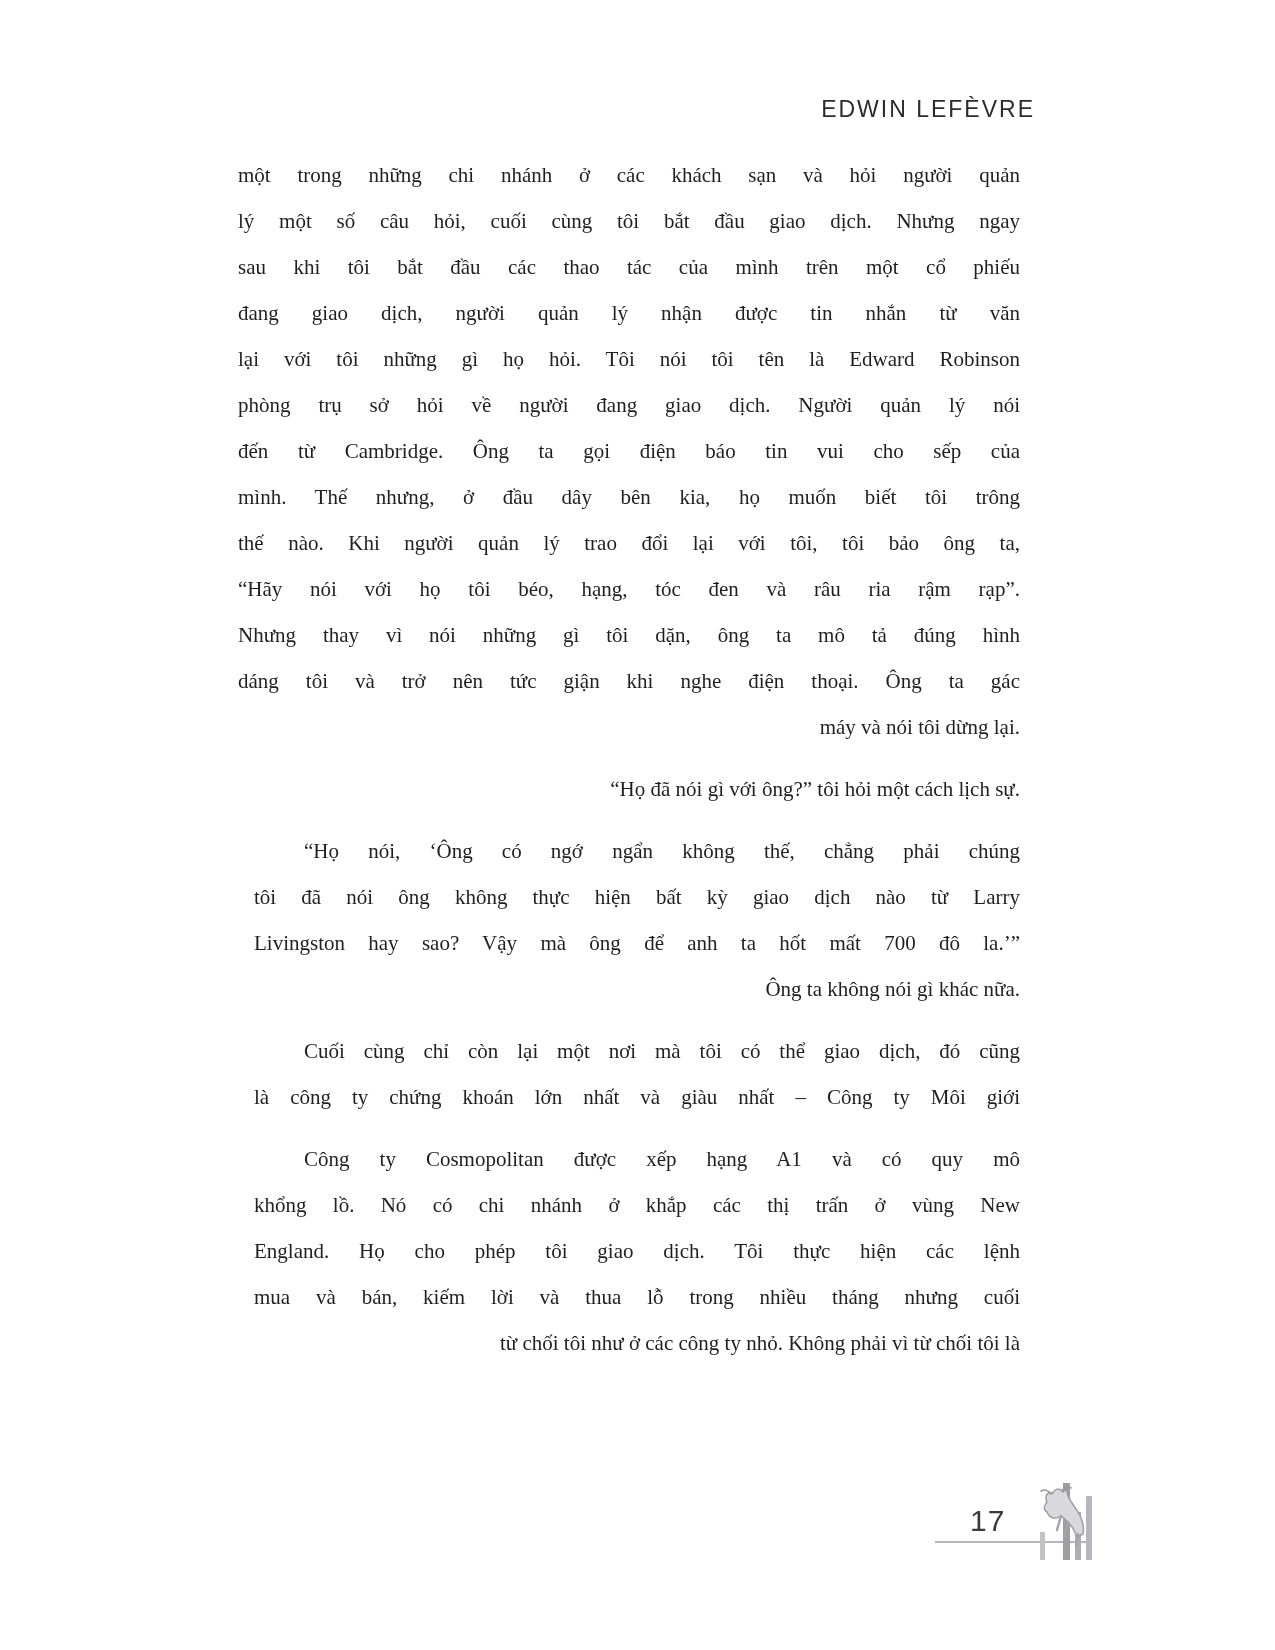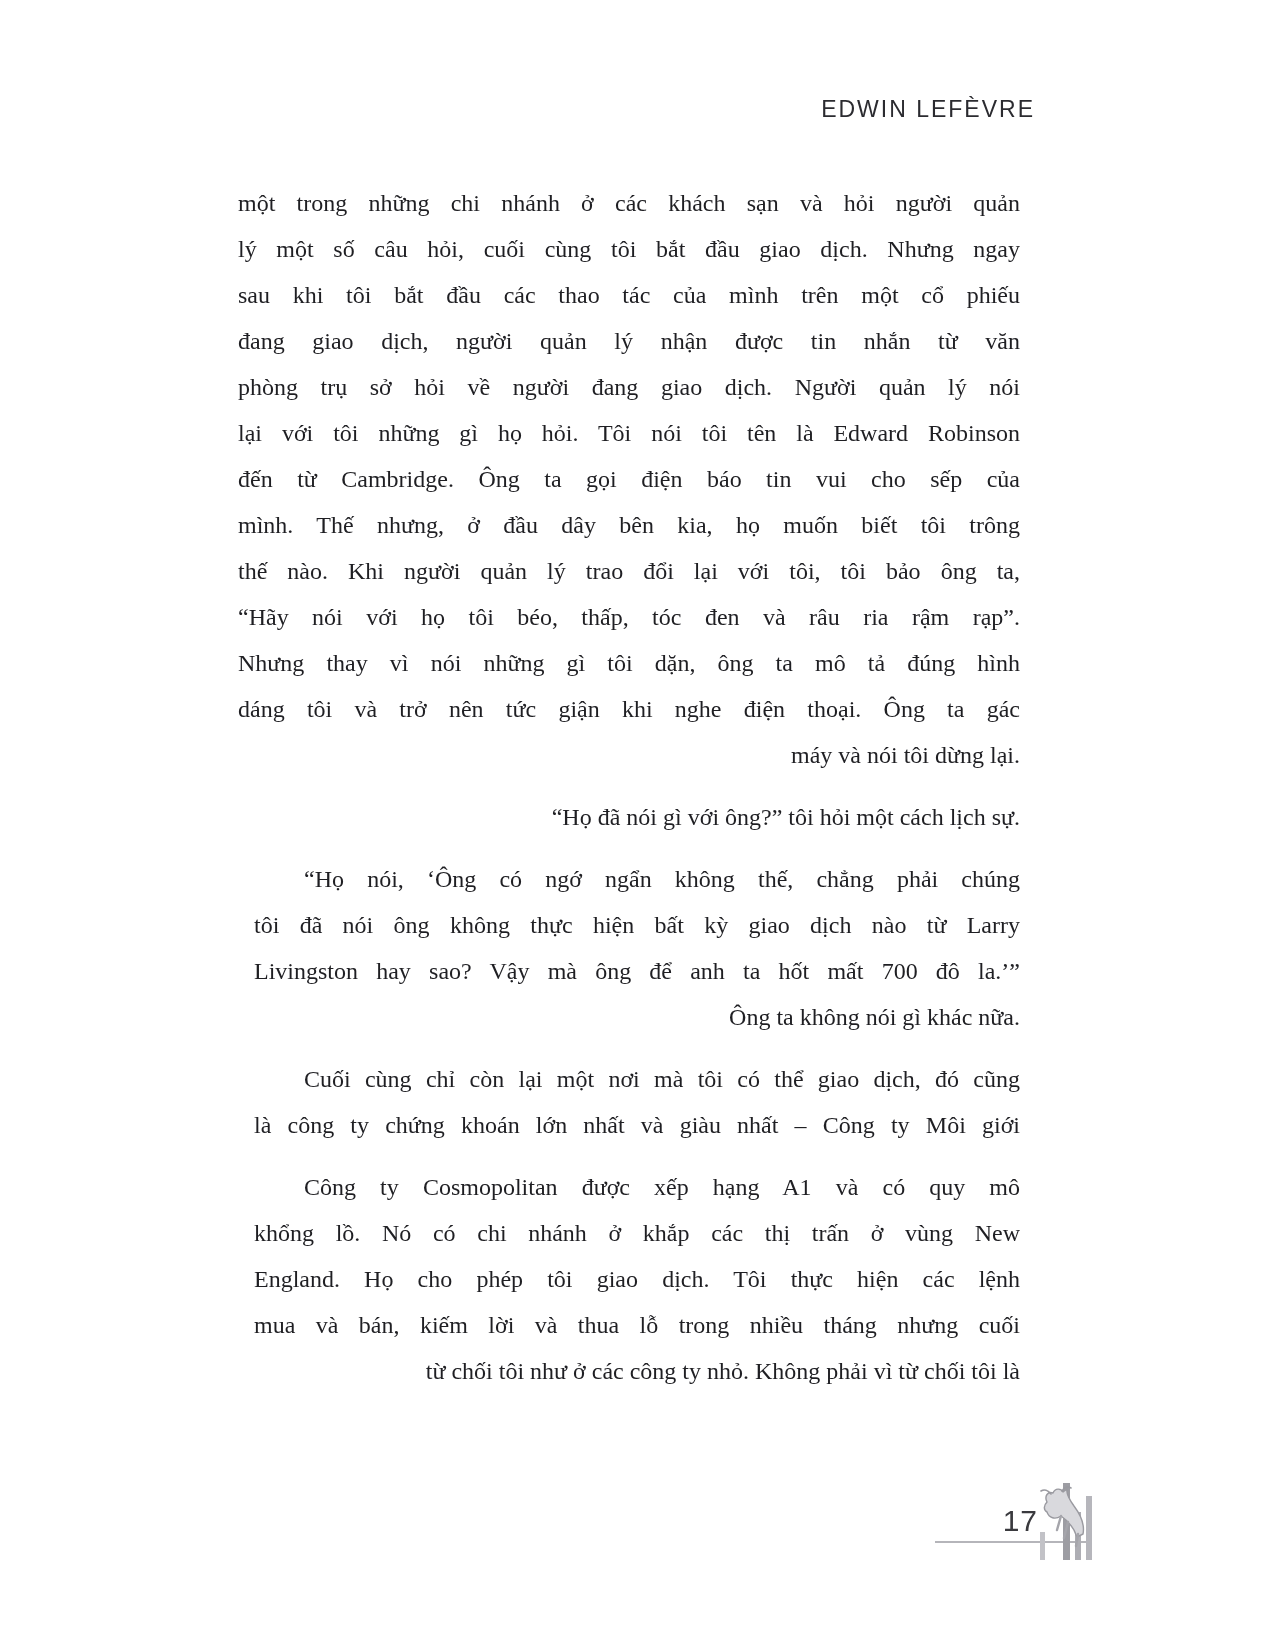--- a/index.html
+++ b/index.html
@@ -20,23 +20,23 @@
     font-family: "Liberation Sans", "DejaVu Sans", sans-serif;
     font-weight: 300;
     font-size: 23px;
     letter-spacing: 2px;
     color: #2b2b30;
     white-space: nowrap;
   }
   .text-block {
     position: absolute;
     left: 238px;
-    top: 180px;
+    top: 152px;
     width: 782px;
-    font-size: 24px;
+    font-size: 21px;
     line-height: 46px;
   }
   .para + .para { margin-top: 16px; margin-left: 16px; }
   .para.indent .line:first-child { text-indent: 50px; }
   .line {
     text-align: right;
     text-justify: inter-word;
   }
   .line.j {
     text-align: justify;
@@ -55,21 +55,21 @@
     top: 61px;
     width: 157px;
     height: 2px;
     background: #b5b5ba;
   }
   .page-number {
     position: absolute;
     left: 40px;
     top: 24px;
     width: 68px;
-    text-align: right;
+    text-align: left;
     font-family: "Liberation Sans", "DejaVu Sans", sans-serif;
     font-weight: 300;
     font-size: 30px;
     color: #3a3a3e;
     letter-spacing: 1px;
   }
   .logo {
     position: absolute;
     left: 108px;
     top: 2px;
@@ -83,26 +83,26 @@
 <div class="page">
 
   <div class="running-head">EDWIN LEFÈVRE</div>
 
   <div class="text-block">
       <div class="para">
         <div class="line j">một trong những chi nhánh ở các khách sạn và hỏi người quản</div>
         <div class="line j">lý một số câu hỏi, cuối cùng tôi bắt đầu giao dịch. Nhưng ngay</div>
         <div class="line j">sau khi tôi bắt đầu các thao tác của mình trên một cổ phiếu</div>
         <div class="line j">đang giao dịch, người quản lý nhận được tin nhắn từ văn</div>
+        <div class="line j">lại với tôi những gì họ hỏi. Tôi nói tôi tên là Edward Robinson</div>
         <div class="line j">phòng trụ sở hỏi về người đang giao dịch. Người quản lý nói</div>
-        <div class="line j">lại với tôi những gì họ hỏi. Tôi nói tôi tên là Edward Robinson</div>
         <div class="line j">đến từ Cambridge. Ông ta gọi điện báo tin vui cho sếp của</div>
         <div class="line j">mình. Thế nhưng, ở đầu dây bên kia, họ muốn biết tôi trông</div>
         <div class="line j">thế nào. Khi người quản lý trao đổi lại với tôi, tôi bảo ông ta,</div>
-        <div class="line j">“Hãy nói với họ tôi béo, thấp, tóc đen và râu ria rậm rạp”.</div>
+        <div class="line j">“Hãy nói với họ tôi béo, hạng, tóc đen và râu ria rậm rạp”.</div>
         <div class="line j">Nhưng thay vì nói những gì tôi dặn, ông ta mô tả đúng hình</div>
         <div class="line j">dáng tôi và trở nên tức giận khi nghe điện thoại. Ông ta gác</div>
         <div class="line">máy và nói tôi dừng lại.</div>
       </div>
       <div class="para indent">
         <div class="line">“Họ đã nói gì với ông?” tôi hỏi một cách lịch sự.</div>
       </div>
       <div class="para indent">
         <div class="line j">“Họ nói, ‘Ông có ngớ ngẩn không thế, chẳng phải chúng</div>
         <div class="line j">tôi đã nói ông không thực hiện bất kỳ giao dịch nào từ Larry</div>

